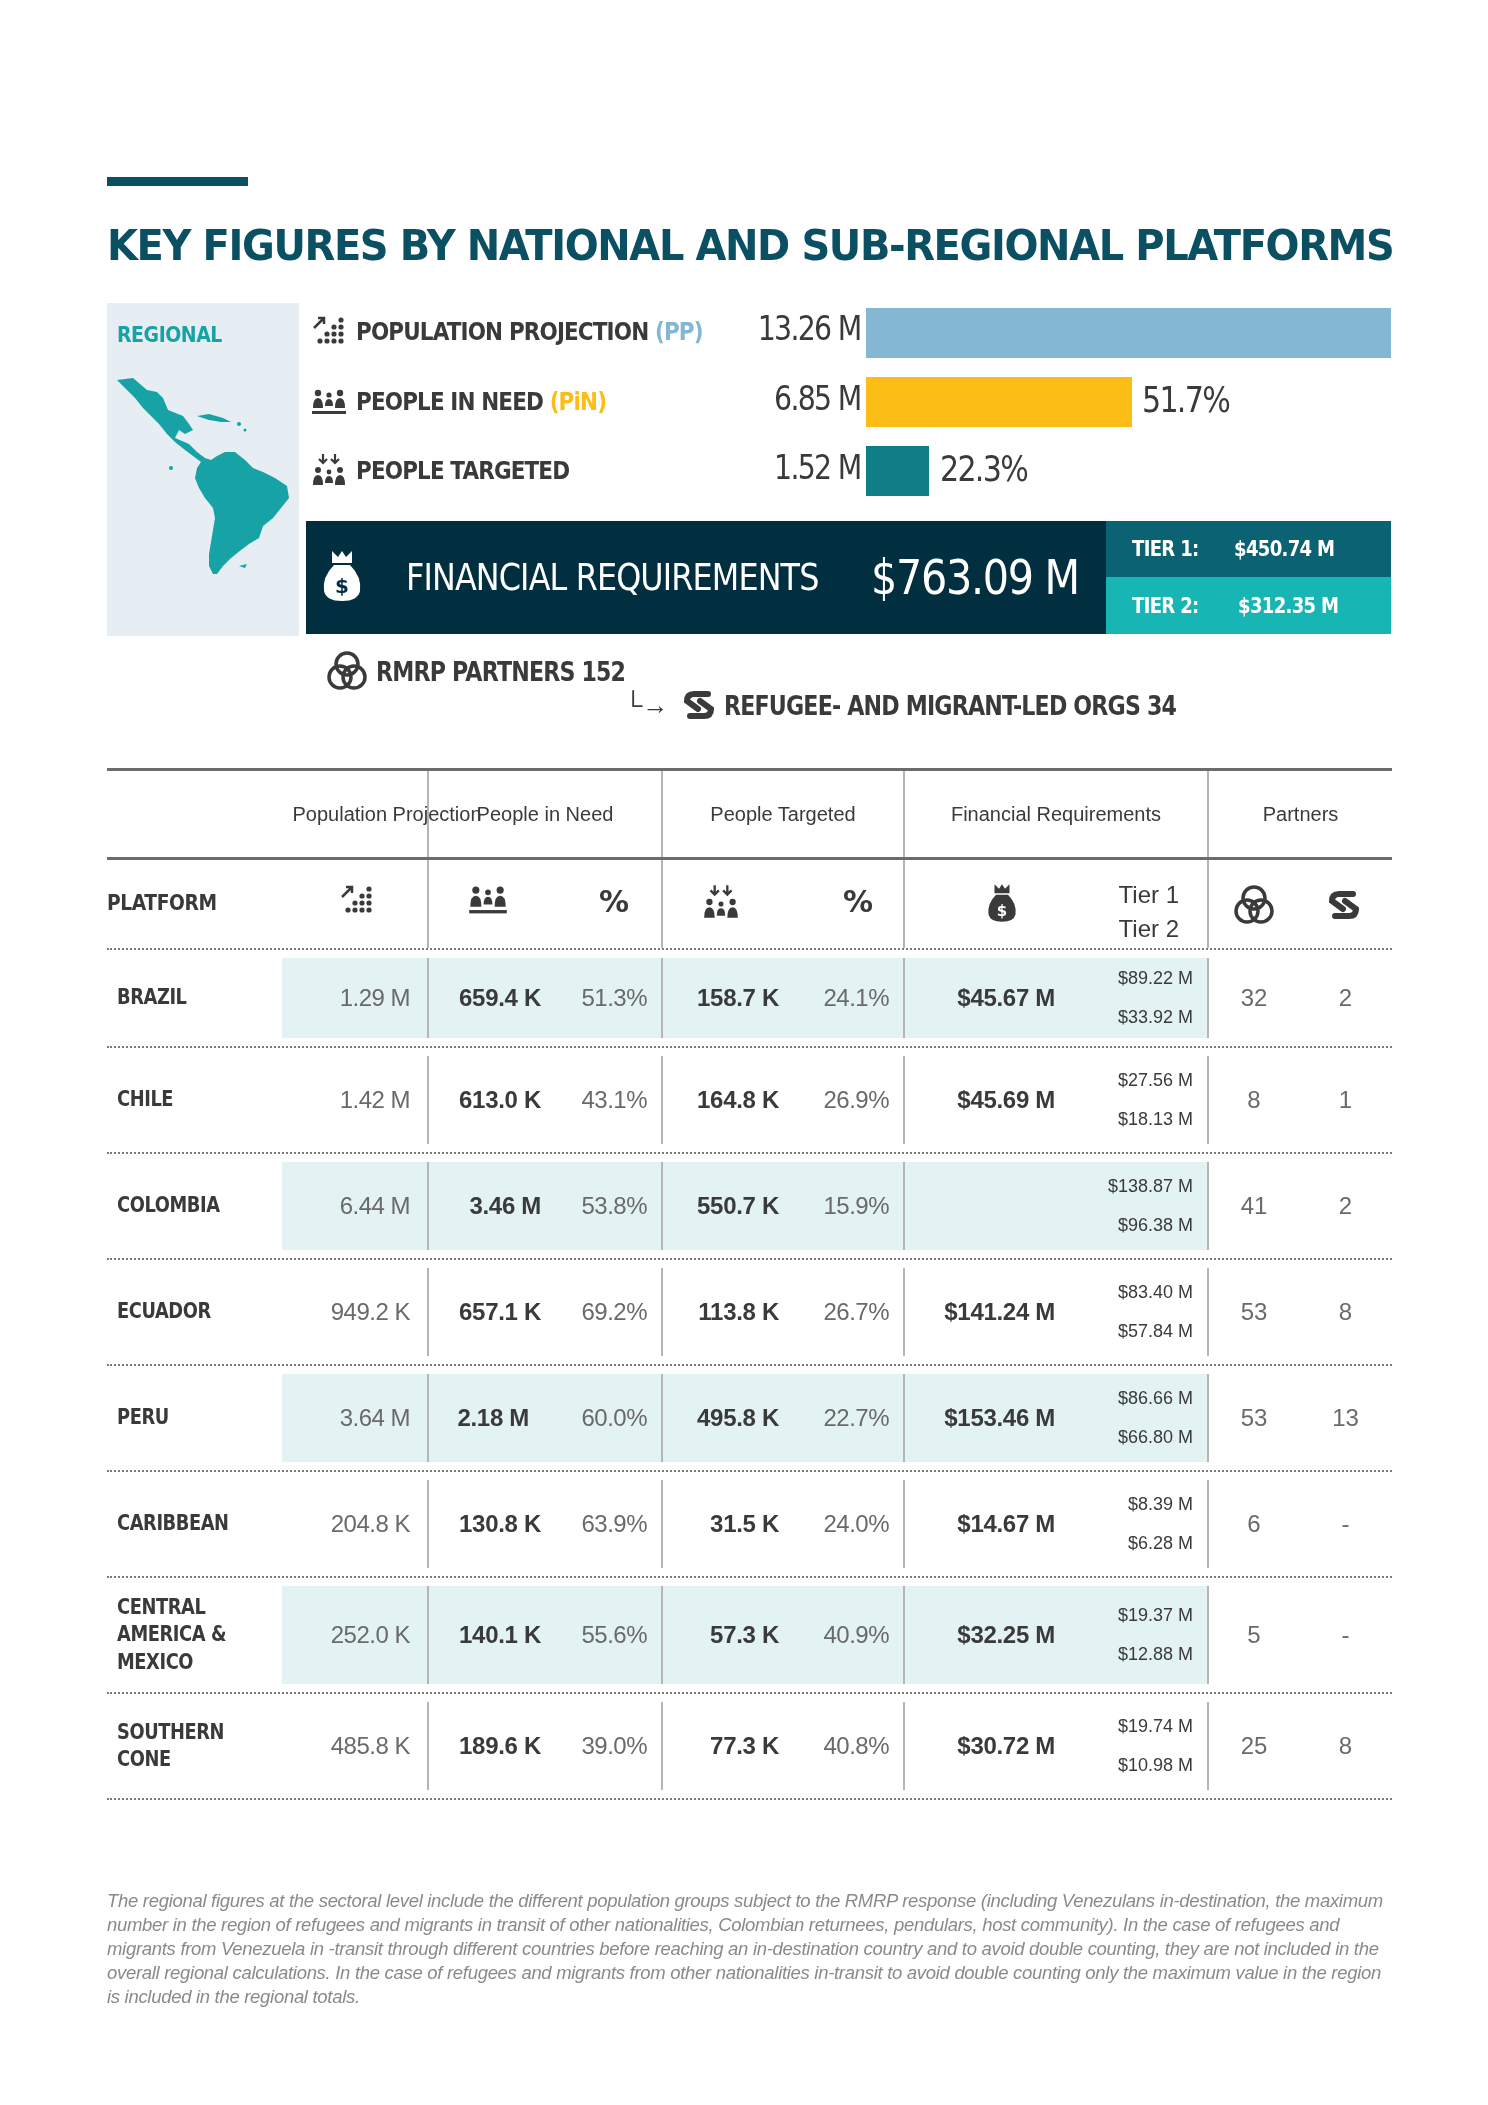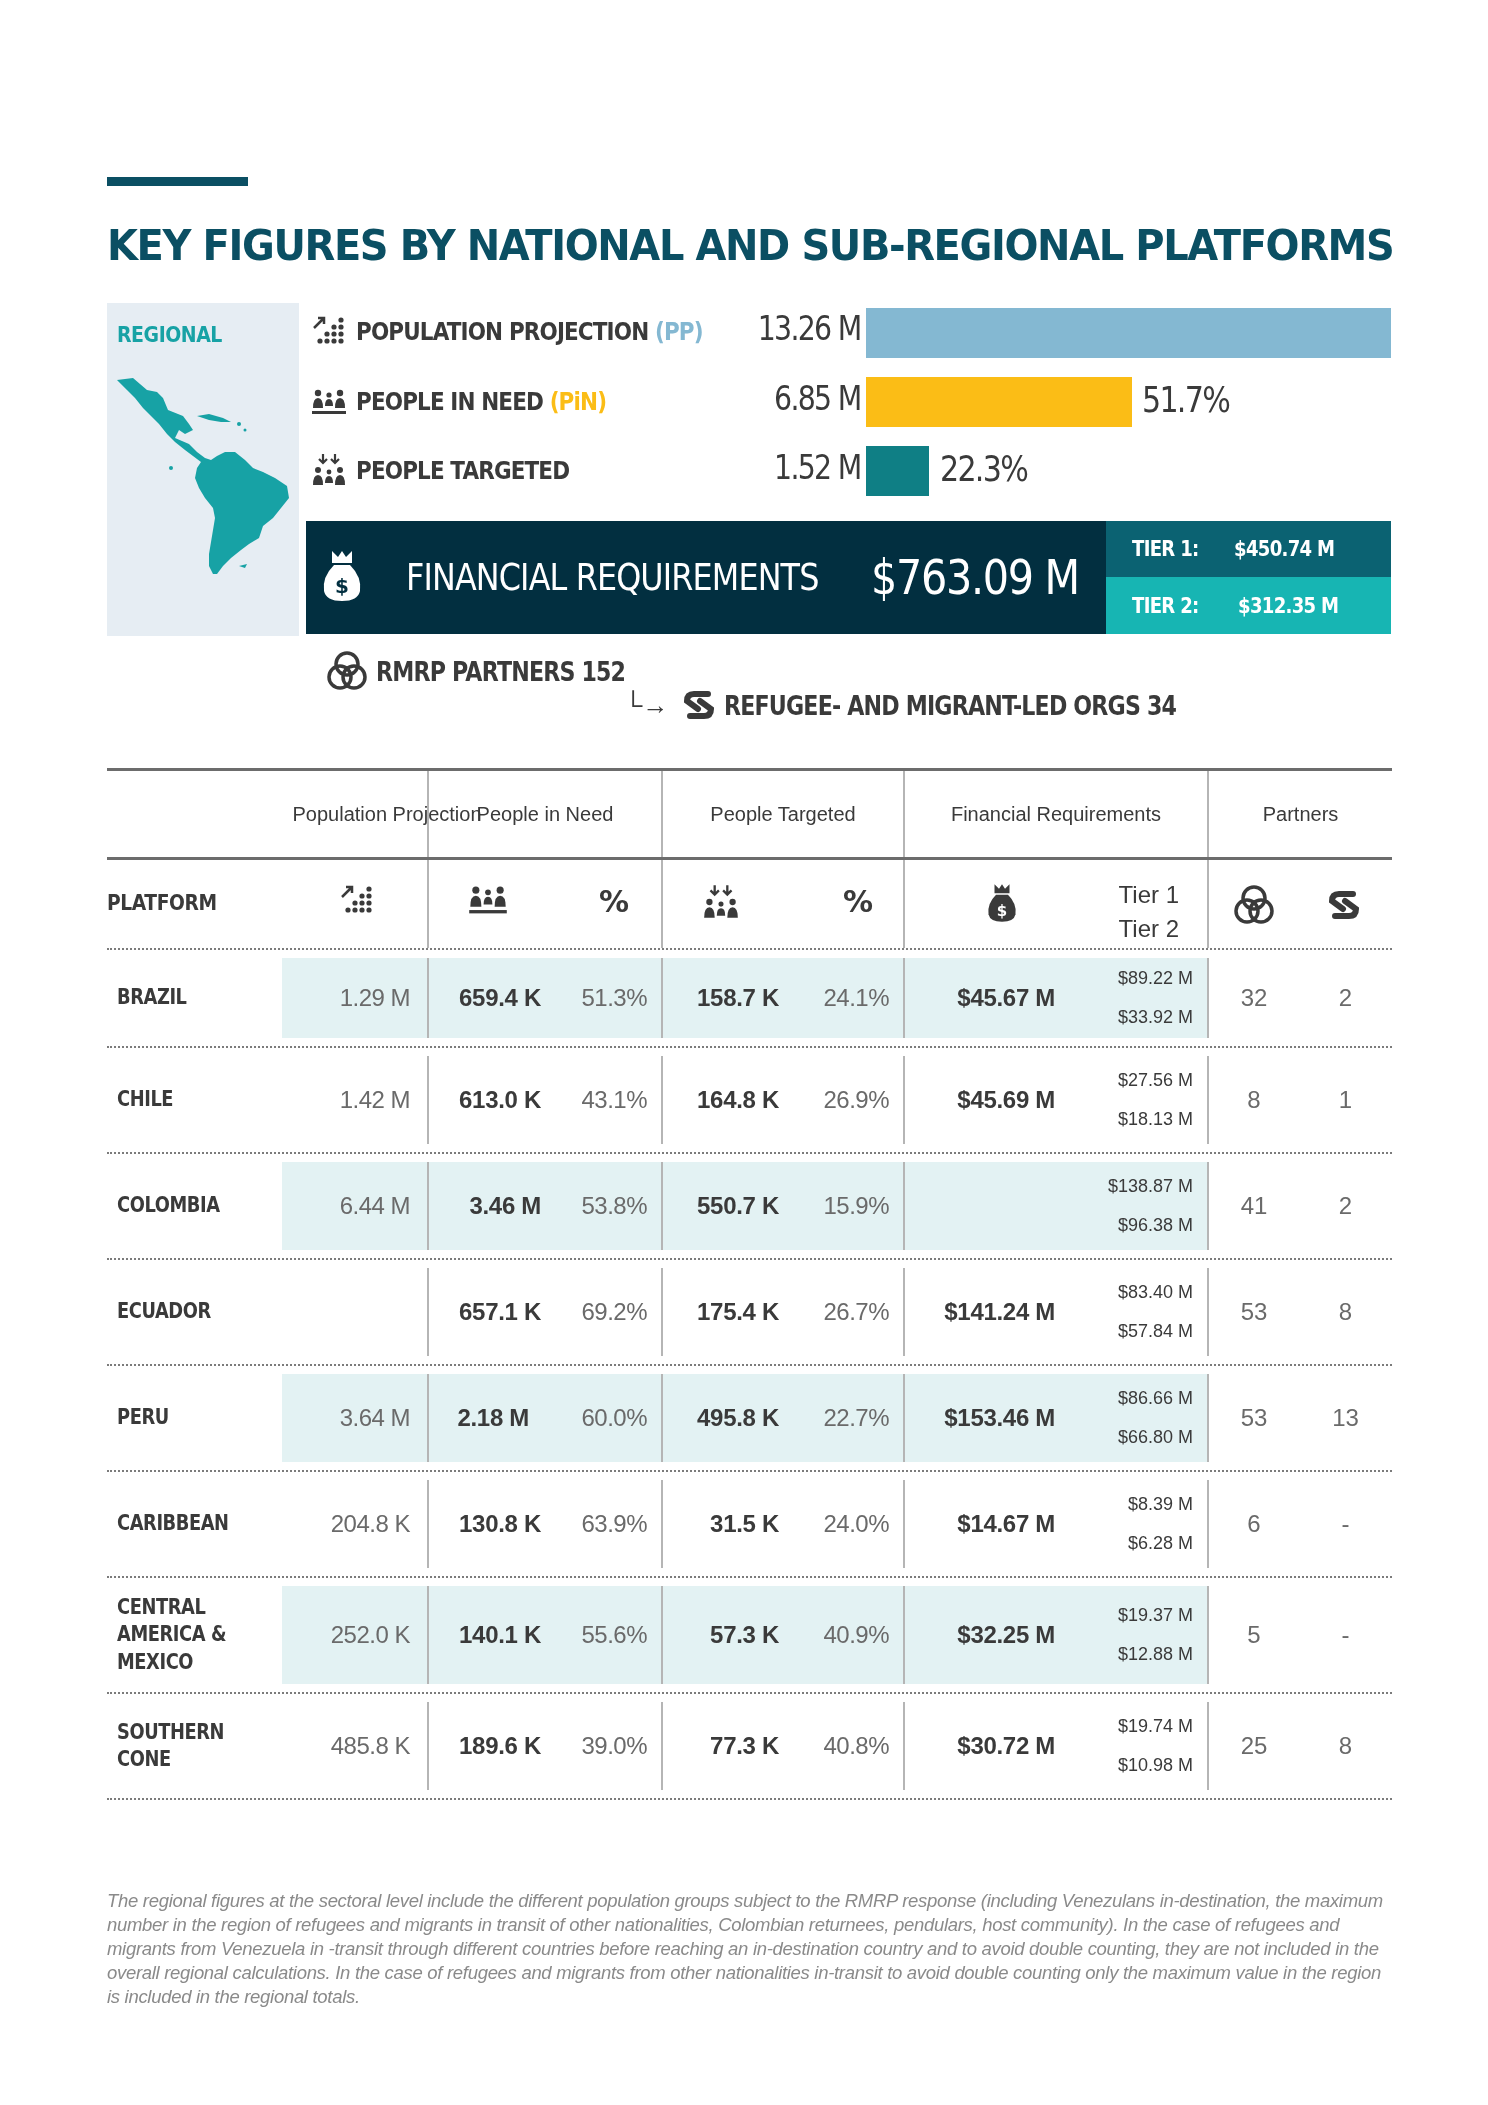--- a/index.html
+++ b/index.html
@@ -326,23 +326,24 @@
         </div>
         <div class="cell c-center" style="left:1102px; width:90px;">41</div>
         <div class="cell c-center" style="left:1192px; width:93px;">2</div>
       </div>
       <div class="row" style="height: 106px;">
         <div class="vl" style="left:320px;"></div>
         <div class="vl" style="left:554px;"></div>
         <div class="vl" style="left:796px;"></div>
         <div class="vl" style="left:1100px;"></div>
         <div class="cell c-name" style="width:150px; white-space:normal;">ECUADOR</div>
+        <div class="cell c-light" style="left:175px; width:128px;">949.2 K</div>
         <div class="cell c-bold" style="left:322px; width:112px;">657.1 K</div>
         <div class="cell c-light" style="left:434px; width:106px;">69.2%</div>
-        <div class="cell c-bold" style="left:556px; width:116px;">175.4 K</div>
+        <div class="cell c-bold" style="left:556px; width:116px;">113.8 K</div>
         <div class="cell c-light" style="left:672px; width:110px;">26.7%</div>
         <div class="cell c-bold" style="left:798px; width:150px;">$141.24 M</div>
         <div class="cell c-tier" style="left:960px; width:126px;">
           <span>$83.40 M</span>
           <span>$57.84 M</span>
         </div>
         <div class="cell c-center" style="left:1102px; width:90px;">53</div>
         <div class="cell c-center" style="left:1192px; width:93px;">8</div>
       </div>
       <div class="row" style="height: 106px;">

